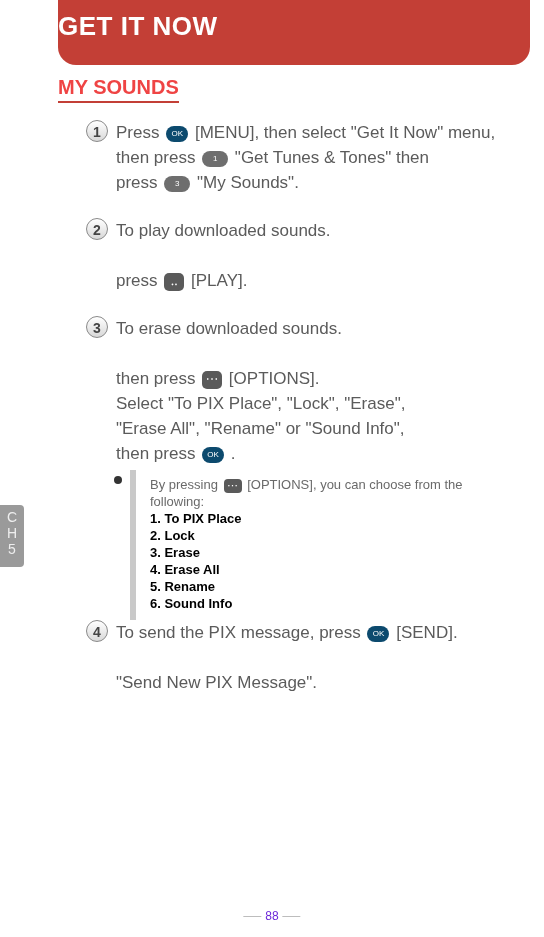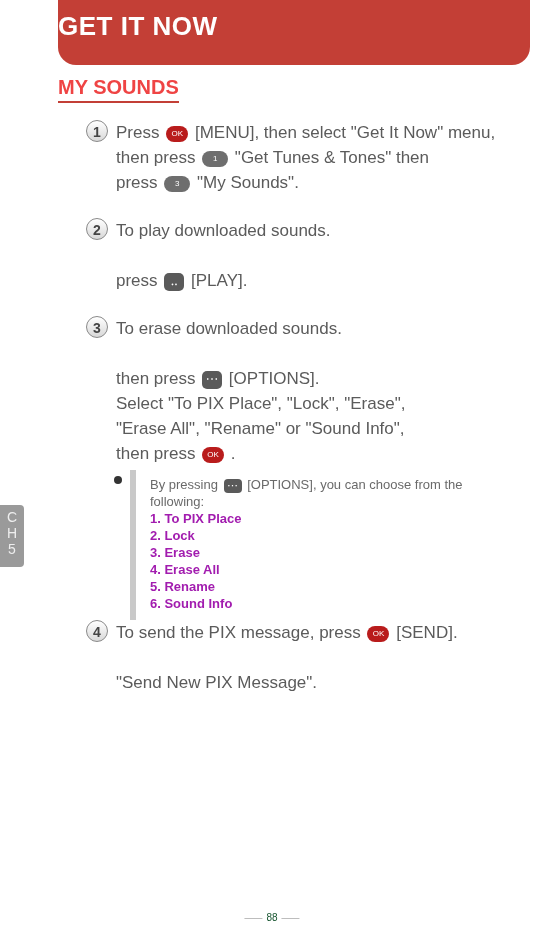--- a/index.html
+++ b/index.html
@@ -79,21 +79,21 @@
     display: inline-block;
     vertical-align: middle;
     border-radius: 10px;
     font-size: 8px;
     line-height: 16px;
     text-align: center;
     margin: 0 2px;
   }
   .key-ok {
     width: 22px; height: 16px;
-    background: #b91c1c;
+    background: #0c4a6e;
     color: #fff;
   }
   .key-num {
     width: 26px; height: 16px;
     background: #6e6e6e;
     color: #fff;
   }
   .key-dots {
     width: 20px; height: 18px;
     background: #5a5a5a;
@@ -116,21 +116,21 @@
     color: #6a6a6a;
   }
   .note-bullet {
     position: absolute;
     left: -22px;
     top: 6px;
     width: 8px; height: 8px;
     background: #333;
     border-radius: 50%;
   }
-  .note .bold { font-weight: bold; color: #a21caf; }
+  .note .bold { font-weight: bold; color: #000000; }
   .note .key-dots { width: 18px; height: 14px; border-radius: 4px; font-size: 11px; line-height: 12px; }
 
   
   .side-tab {
     position: absolute;
     left: 0;
     top: 505px;
     width: 24px;
     height: 62px;
     background: #9a9a9a;
@@ -141,22 +141,22 @@
     line-height: 16px;
     border-radius: 0 4px 4px 0;
   }
 
   
   .page-num {
     position: absolute;
     bottom: 14px;
     left: 50%;
     transform: translateX(-50%);
-    font-size: 10px;
-    color: #14532d;
+    font-size: 12px;
+    color: #6d28d9;
   }
   .page-num::before,
   .page-num::after {
     content: "";
     display: inline-block;
     width: 18px;
     border-top: 1px solid #bdbdbd;
     vertical-align: middle;
     margin: 0 4px;
   }

